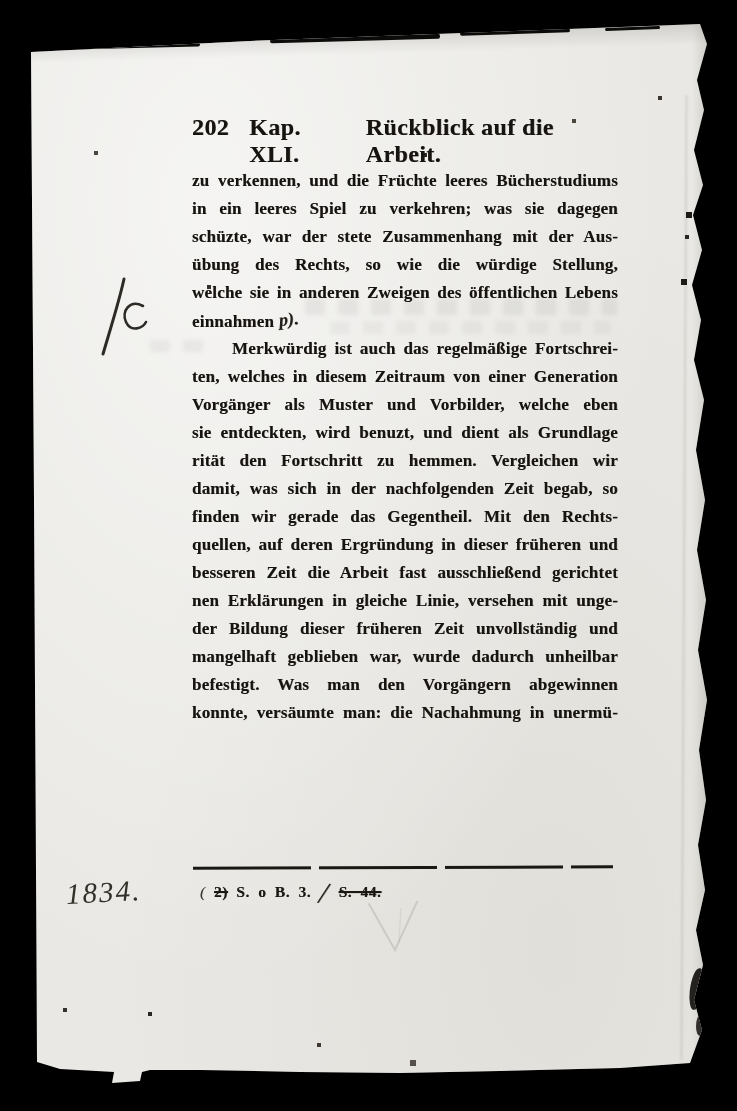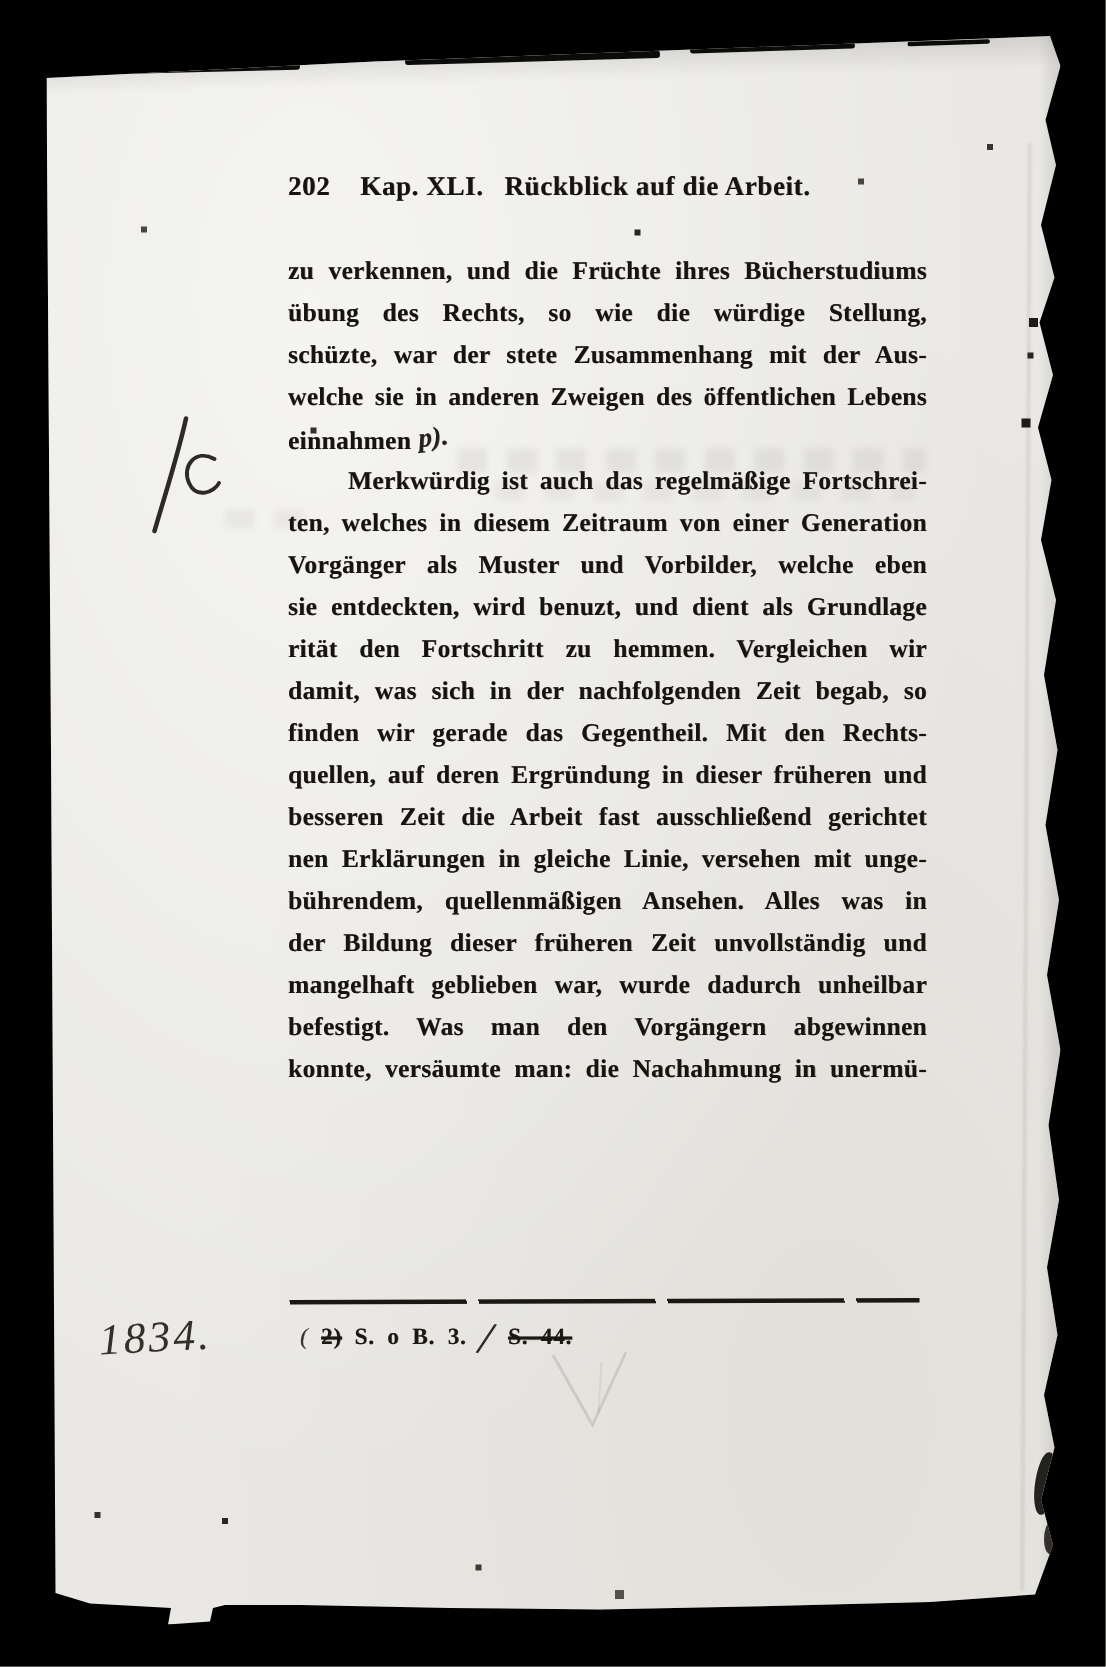--- a/index.html
+++ b/index.html
@@ -71,21 +71,21 @@
     background:repeating-linear-gradient(90deg, rgba(118,112,104,.20) 0 20px, rgba(118,112,104,0) 20px 33px);
   }
   .ghost1{top:299px;left:305px;width:312px;height:16px;}
   .ghost2{top:321px;left:330px;width:280px;height:13px;opacity:.35;}
   .ghost3{top:340px;left:150px;width:58px;height:12px;opacity:.4;}
 
   
   .header-line{
     position:absolute;top:114px;left:192px;width:428px;
     display:flex;align-items:baseline;
-    font-weight:bold;font-size:18px;color:#17130f;
+    font-weight:bold;font-size:24px;color:#17130f;
     letter-spacing:.4px;
     text-shadow:.4px .3px 0 rgba(23,19,15,.55);
   }
   .header-line .pgnum{margin-right:20px;}
   .header-line .chap{margin-right:14px;}
 
   .body-text{
     position:absolute;top:167px;left:192px;width:426px;
     font-weight:bold;font-size:17px;color:#17130f;
     letter-spacing:.2px;
@@ -152,36 +152,36 @@
     <div class="blob blob1"></div>
     <div class="blob blob2"></div>
 
     <div class="header-line">
       <span class="pgnum">202</span>
       <span class="chap">Kap. XLI.</span>
       <span class="title">Rückblick auf die Arbeit.</span>
     </div>
 
     <div class="body-text">
-        <div class="bline just"><span>zu verkennen, und die Früchte ihres Bücherstudiums</span></div>
+        <div class="bline just"><span>zu verkennen, und die Früchte leeres Bücherstudiums</span></div>
+        <div class="bline just"><span>in ein leeres Spiel zu verkehren; was sie dagegen</span></div>
+        <div class="bline just"><span>schüzte, war der stete Zusammenhang mit der Aus-</span></div>
         <div class="bline just"><span>übung des Rechts, so wie die würdige Stellung,</span></div>
-        <div class="bline just"><span>schüzte, war der stete Zusammenhang mit der Aus-</span></div>
         <div class="bline just"><span>welche sie in anderen Zweigen des öffentlichen Lebens</span></div>
         <div class="bline"><span>einnahmen </span><span class="fnmark">p).</span></div>
         <div class="bline indent just"><span>Merkwürdig ist auch das regelmäßige Fortschrei-</span></div>
         <div class="bline just"><span>ten, welches in diesem Zeitraum von einer Generation</span></div>
         <div class="bline just"><span>Vorgänger als Muster und Vorbilder, welche eben</span></div>
         <div class="bline just"><span>sie entdeckten, wird benuzt, und dient als Grundlage</span></div>
         <div class="bline just"><span>rität den Fortschritt zu hemmen.  Vergleichen wir</span></div>
         <div class="bline just"><span>damit, was sich in der nachfolgenden Zeit begab, so</span></div>
         <div class="bline just"><span>finden wir gerade das Gegentheil.  Mit den Rechts-</span></div>
         <div class="bline just"><span>quellen, auf deren Ergründung in dieser früheren und</span></div>
         <div class="bline just"><span>besseren Zeit die Arbeit fast ausschließend gerichtet</span></div>
         <div class="bline just"><span>nen Erklärungen in gleiche Linie, versehen mit unge-</span></div>
-        <div class="bline just"><span>bührendem, quellenmäßigen Ansehen.  Alles was in</span></div>
         <div class="bline just"><span>der Bildung dieser früheren Zeit unvollständig und</span></div>
         <div class="bline just"><span>mangelhaft geblieben war, wurde dadurch unheilbar</span></div>
         <div class="bline just"><span>befestigt.  Was man den Vorgängern abgewinnen</span></div>
         <div class="bline just"><span>konnte, versäumte man: die Nachahmung in unermü-</span></div>
       </div>
 
     <div class="fn-rule"></div>
     <div class="footnote">
       <span class="pencil">(</span>
       <span class="struck">2)</span>

